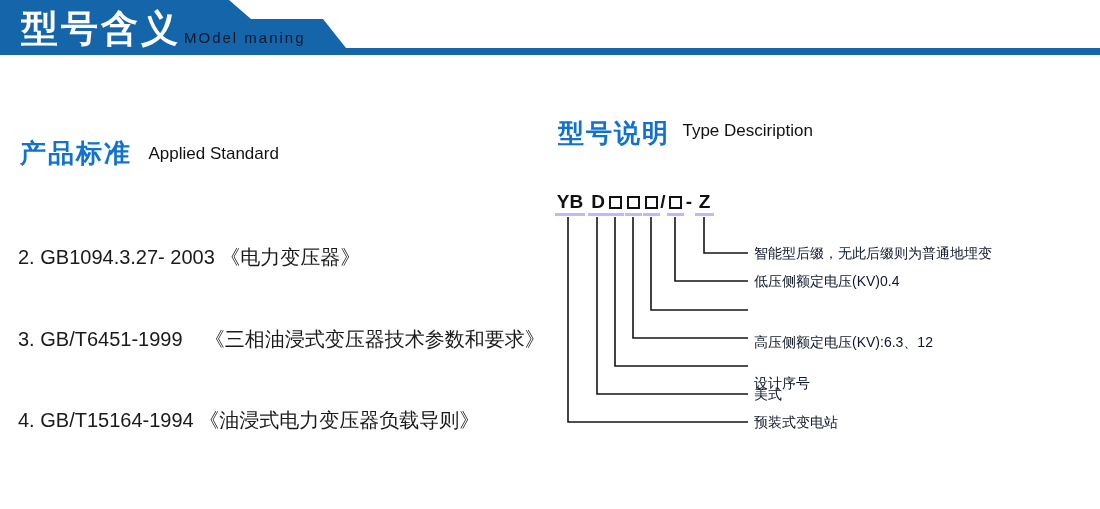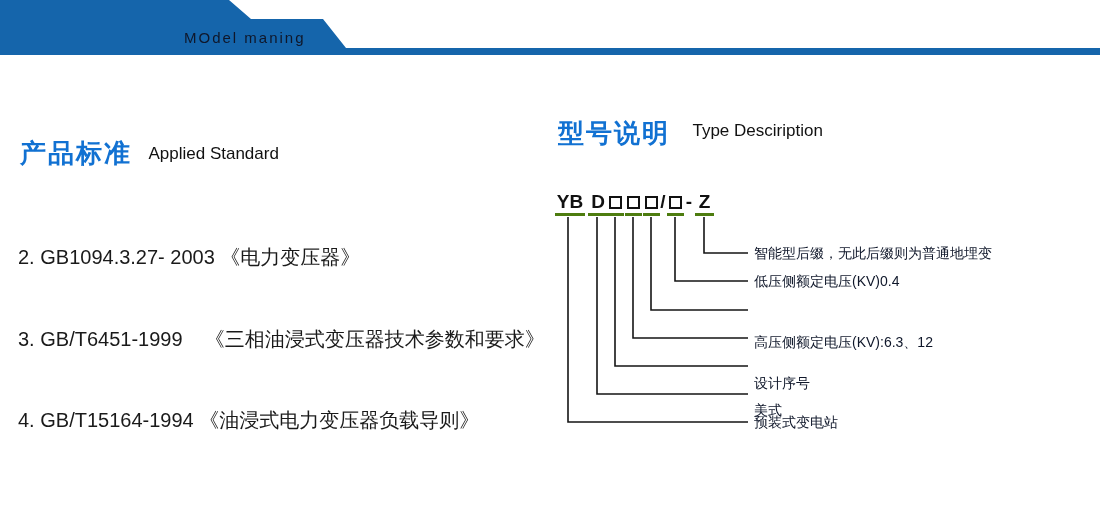--- a/index.html
+++ b/index.html
@@ -28,61 +28,62 @@
   .section-heading { position: absolute; top: 116px; white-space: nowrap; }
   .section-heading .cn {
     font-size: 26px; font-weight: bold; color: #1171d2; letter-spacing: 2px;
     vertical-align: baseline;
   }
   .section-heading .en {
     font-size: 17px; color: #111111; margin-left: 12px; vertical-align: 3px;
   }
   .heading-left { left: 20px; margin-top: 20px; }
   .heading-right { left: 558px; }
-  .heading-right .en { margin-left: 18px; vertical-align: 6px; }
+  .heading-right .en { margin-left: 8px; vertical-align: 6px; }
   
   .standards-list {
     position: absolute; left: 18px; top: 194px;
     font-size: 20px; color: #1a1a1a; white-space: pre;
   }
   .std-item { height: 35.5px; line-height: 35.5px; }
   
   .code-part {
     position: absolute; top: 190px; height: 26px; line-height: 23px;
     font-size: 19px; font-weight: bold; color: #111111; text-align: center;
-    border-bottom: 3px solid #4d7c0f;
+    border-bottom: 3px solid #c4b5fd;
   }
   .code-part.no-line { border-bottom: none; }
   .code-box {
     display: inline-block; width: 13px; height: 13px;
     border: 2px solid #111111; vertical-align: -1px; background: #ffffff;
   }
   
   .connectors { position: absolute; left: 0; top: 0; pointer-events: none; }
   
   .diagram-label {
     position: absolute; left: 754px; height: 22px; line-height: 22px;
     font-size: 14px; font-weight: normal; color: #0f172a; white-space: nowrap;
   }
   .dl-0 { top: 242px; }
   .dl-1 { top: 270px; }
   .dl-2 { top: 299px; margin-top: 32px; }
   .dl-3 { top: 327px; }
   .dl-4 { top: 355px; margin-top: 17px; }
-  .dl-5 { top: 399px; }
+  .dl-5 { top: 383px; }
   .dl-6 { top: 411px; }
 </style>
 </head>
 <body>
 
 <div class="page">
 
   <svg class="banner-svg" width="1100" height="56" viewBox="0 0 1100 56">
     <polygon points="0,0 229,0 251,19 323,19 346,48 1100,48 1100,55 0,55" fill="#1565ab"></polygon>
   </svg>
+  <div class="banner-title">型号含义</div>
   <div class="banner-subtitle">MOdel maning</div>
 
   <div class="section-heading heading-left">
     <span class="cn">产品标准</span>
     <span class="en">Applied Standard</span>
   </div>
 
   <div class="standards-list">
     <div class="std-item">2. GB1094.3.27- 2003 《电力变压器》</div>
     <div class="std-item">3. GB/T6451-1999    《三相油浸式变压器技术参数和要求》</div>

